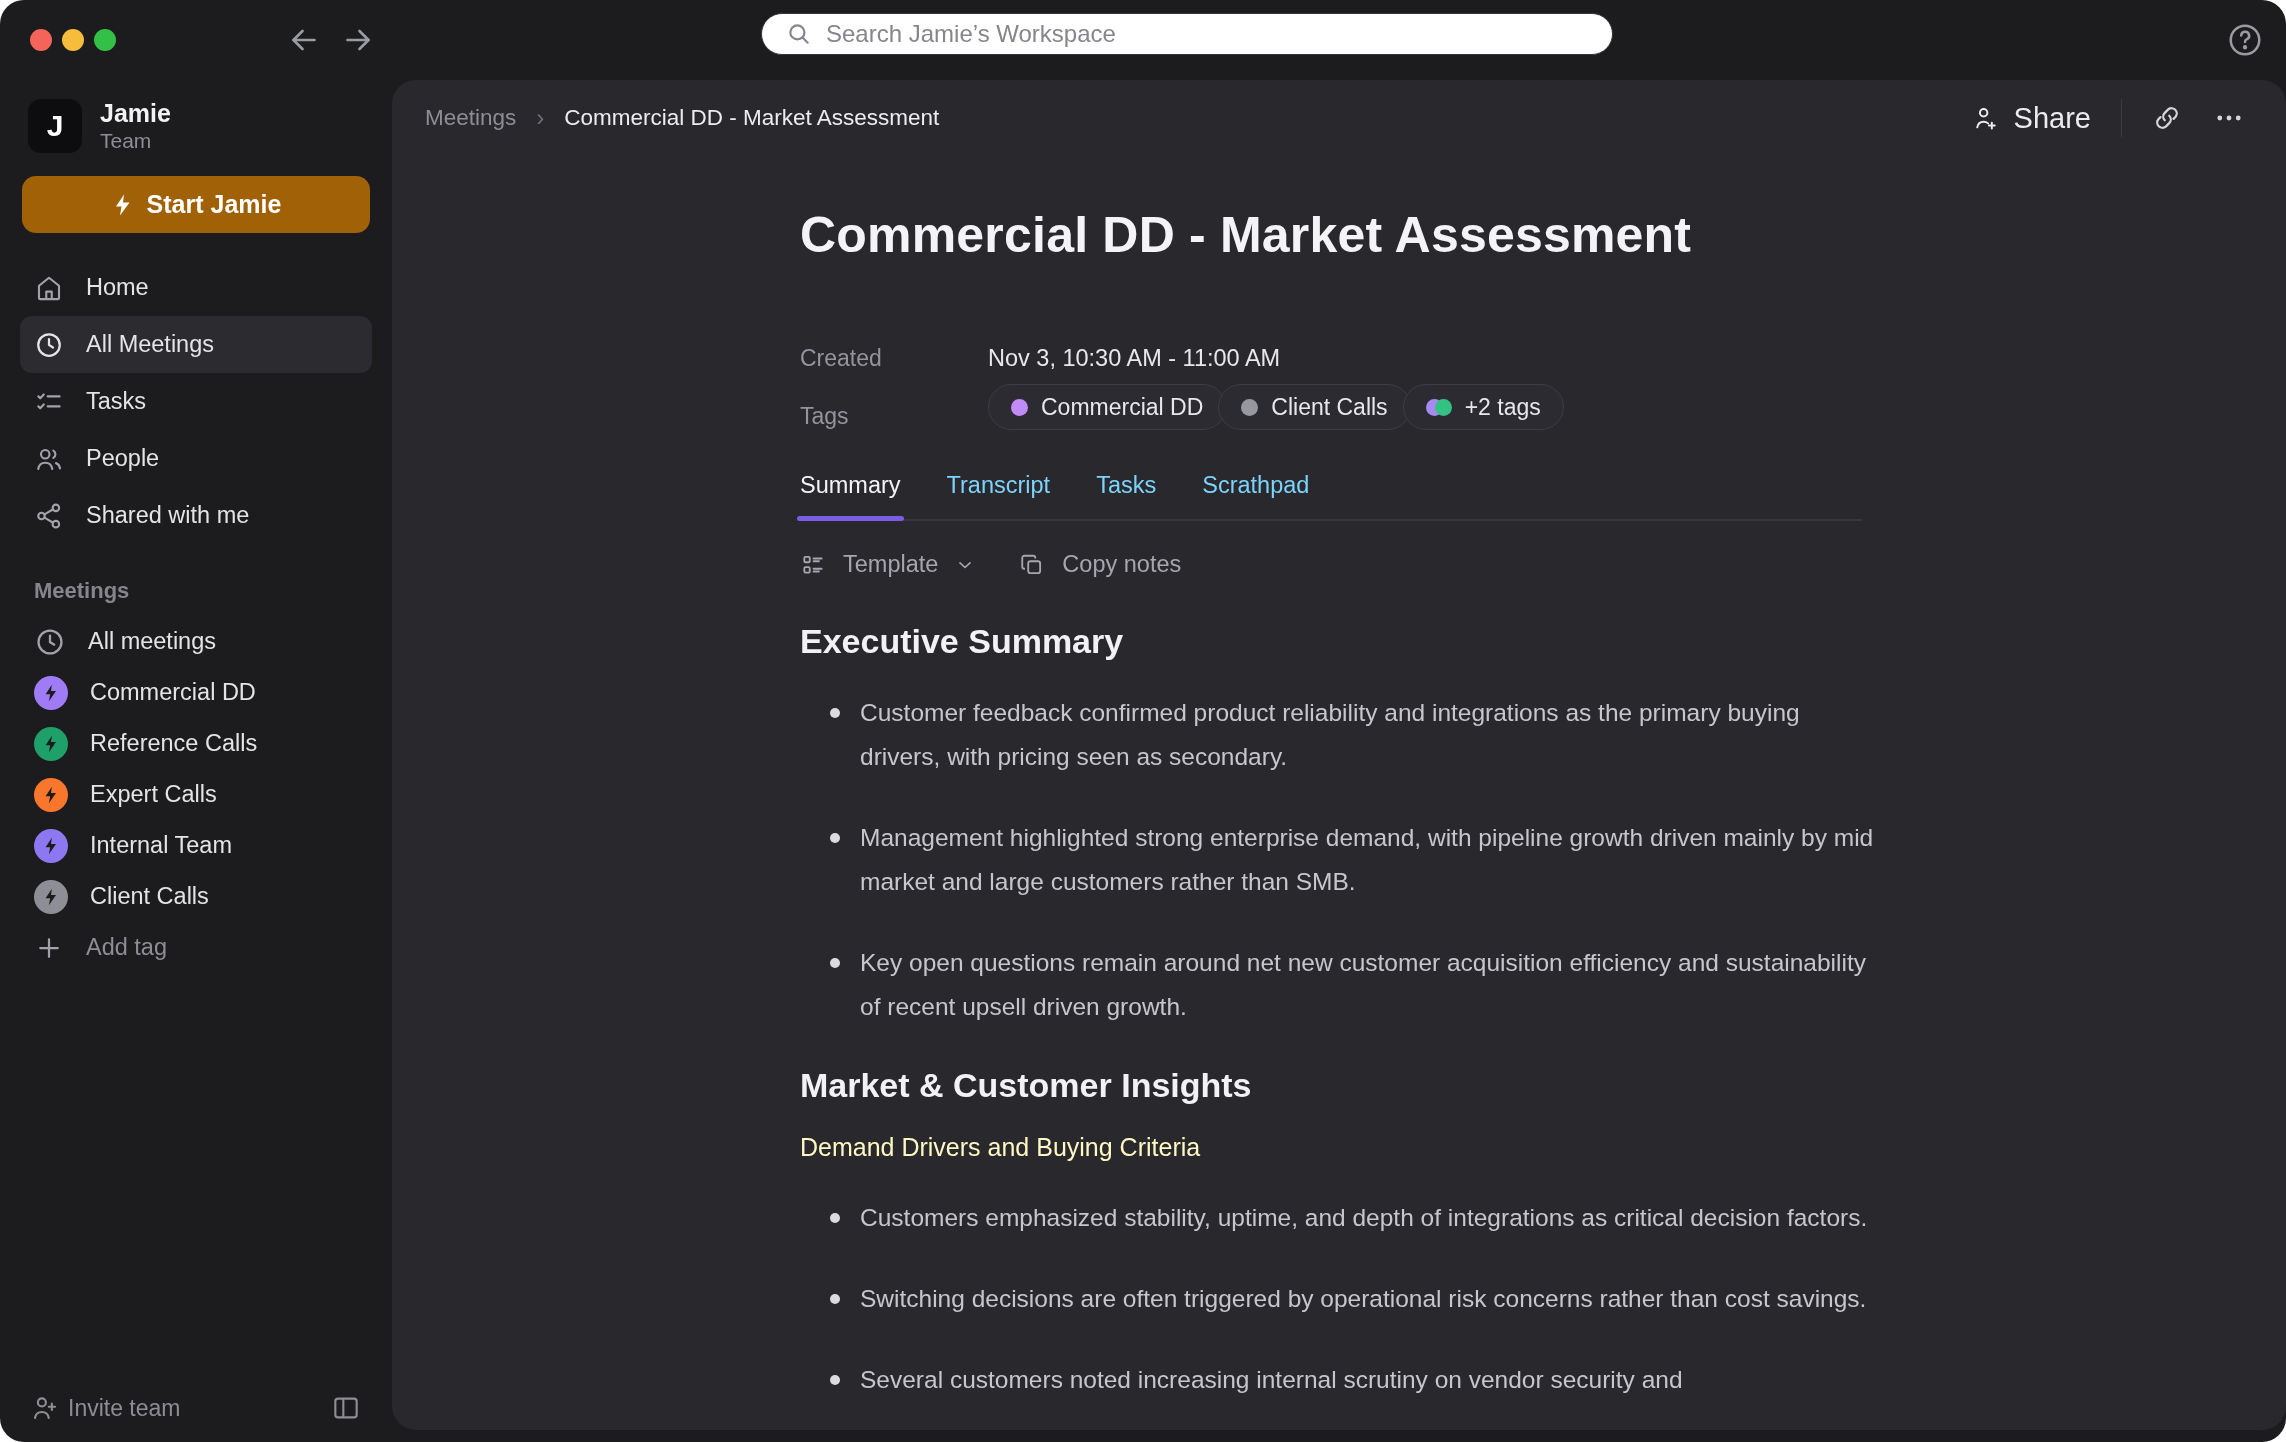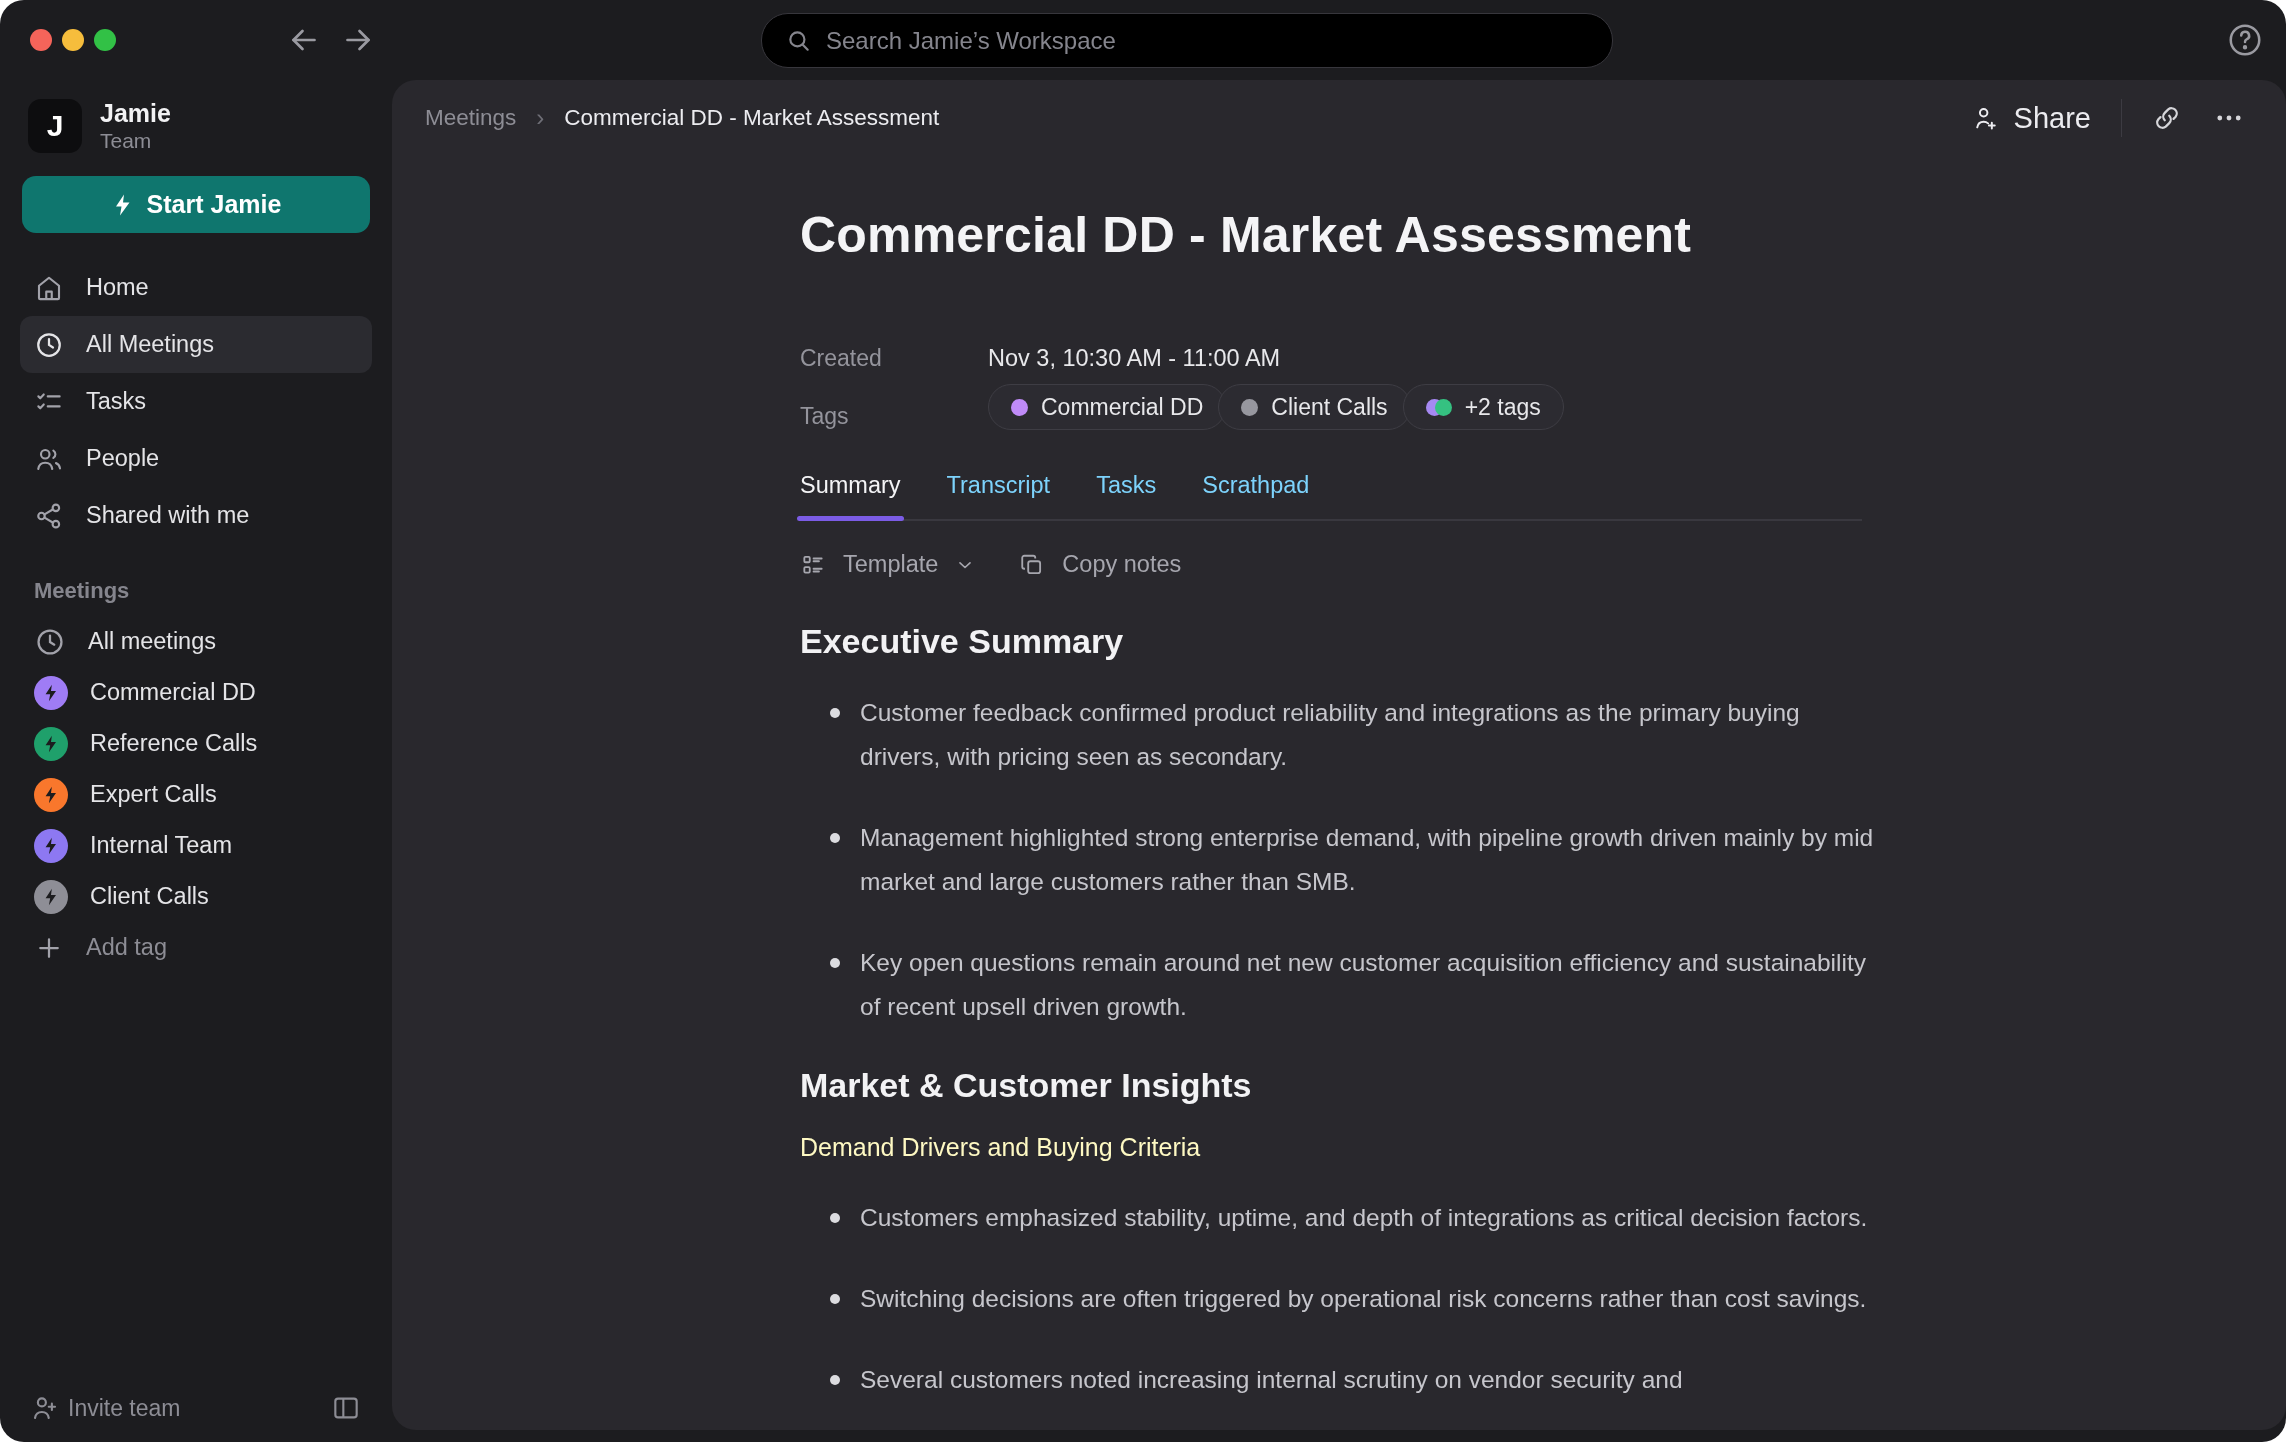--- a/index.html
+++ b/index.html
@@ -12,42 +12,42 @@
   
   #topbar { position:absolute; top:0; left:0; right:0; height:80px; }
   .traffic { position:absolute; top:29px; width:22px; height:22px; border-radius:50%; }
   .t-red   { left:30px;  background:#f5645a; }
   .t-yellow{ left:62px;  background:#f6bd3c; }
   .t-green { left:94px;  background:#32c146; }
   .nav-arrow { position:absolute; top:22px; width:36px; height:36px; color:#9a9aa1; }
   #back-arrow { left:286px; }
   #fwd-arrow  { left:340px; }
   #searchbar {
-    position:absolute; left:761px; top:13px; width:852px; height:55px;
-    background:#000000; border:1px solid #37363c; border-radius:27px;
+    position:absolute; left:761px; top:13px; width:852px; height:42px;
+    background:#ffffff; border:1px solid #37363c; border-radius:27px;
     display:flex; align-items:center; gap:14px; padding:0 24px;
     color:#85858d; font-size:24px;
   }
   #help-btn { position:absolute; right:22px; top:21px; width:38px; height:38px; color:#9a9aa1; }
   
   #sidebar {
     position:absolute; top:80px; left:0; width:392px; bottom:0;
     display:flex; flex-direction:column; padding:12px 20px 18px 20px;
   }
   #workspace { display:flex; align-items:center; gap:18px; padding:6px 4px 22px 8px; }
   #ws-logo {
     width:54px; height:54px; border-radius:13px; background:#0d0d0f;
     display:flex; align-items:center; justify-content:center;
     color:#ffffff; font-size:30px; font-weight:700;
   }
   #ws-name { font-size:25px; font-weight:700; color:#f2f2f4; line-height:30px; }
   #ws-type { font-size:21px; color:#8d8d95; line-height:26px; }
   #start-btn {
     margin:0 2px 26px 2px; height:57px; border-radius:14px; border:none;
-    background:#0f766e; color:#ffffff; font-size:25px; font-weight:600;
+    background:#a16207; color:#ffffff; font-size:25px; font-weight:600;
     display:flex; align-items:center; justify-content:center; gap:12px; cursor:pointer;
     font-family:inherit;
   }
   .nav-item {
     height:57px; border-radius:12px; display:flex; align-items:center; gap:22px;
     padding:0 14px; font-size:23.5px; color:#e4e4e7; cursor:pointer;
   }
   .nav-item.active { background:#2b2b30; }
   .nav-item .icon, .tag-item .icon { color:#a2a2aa; display:flex; }
   #meetings-label { margin:34px 14px 12px 14px; font-size:22px; font-weight:700; color:#85858d; }

